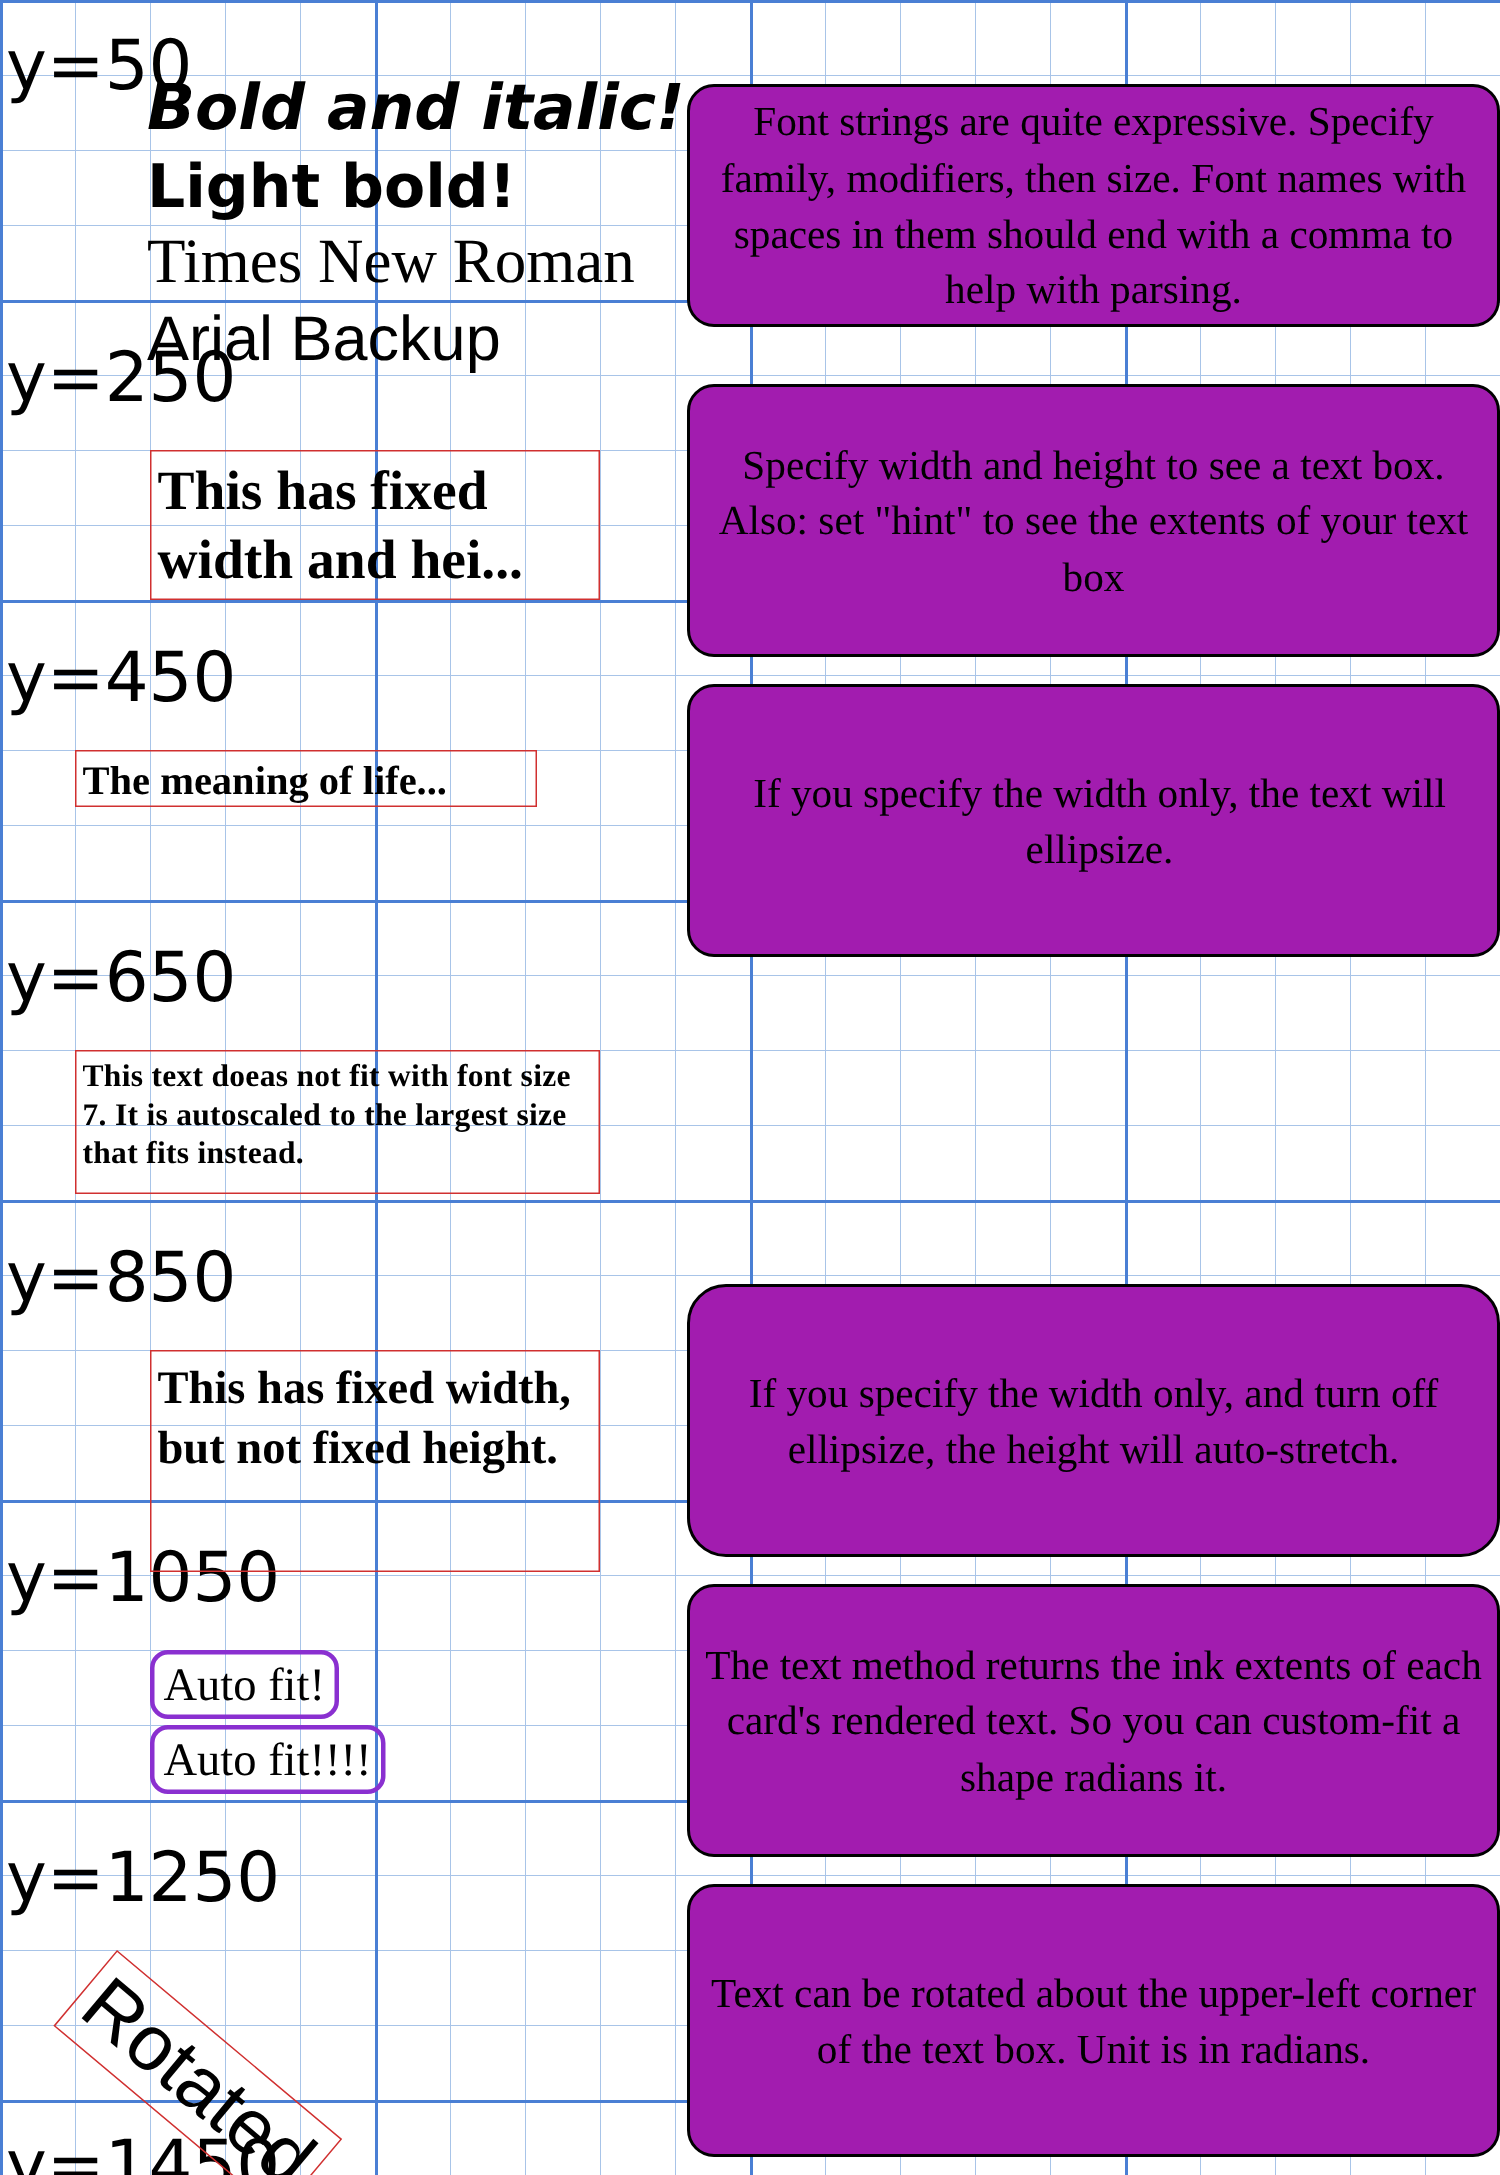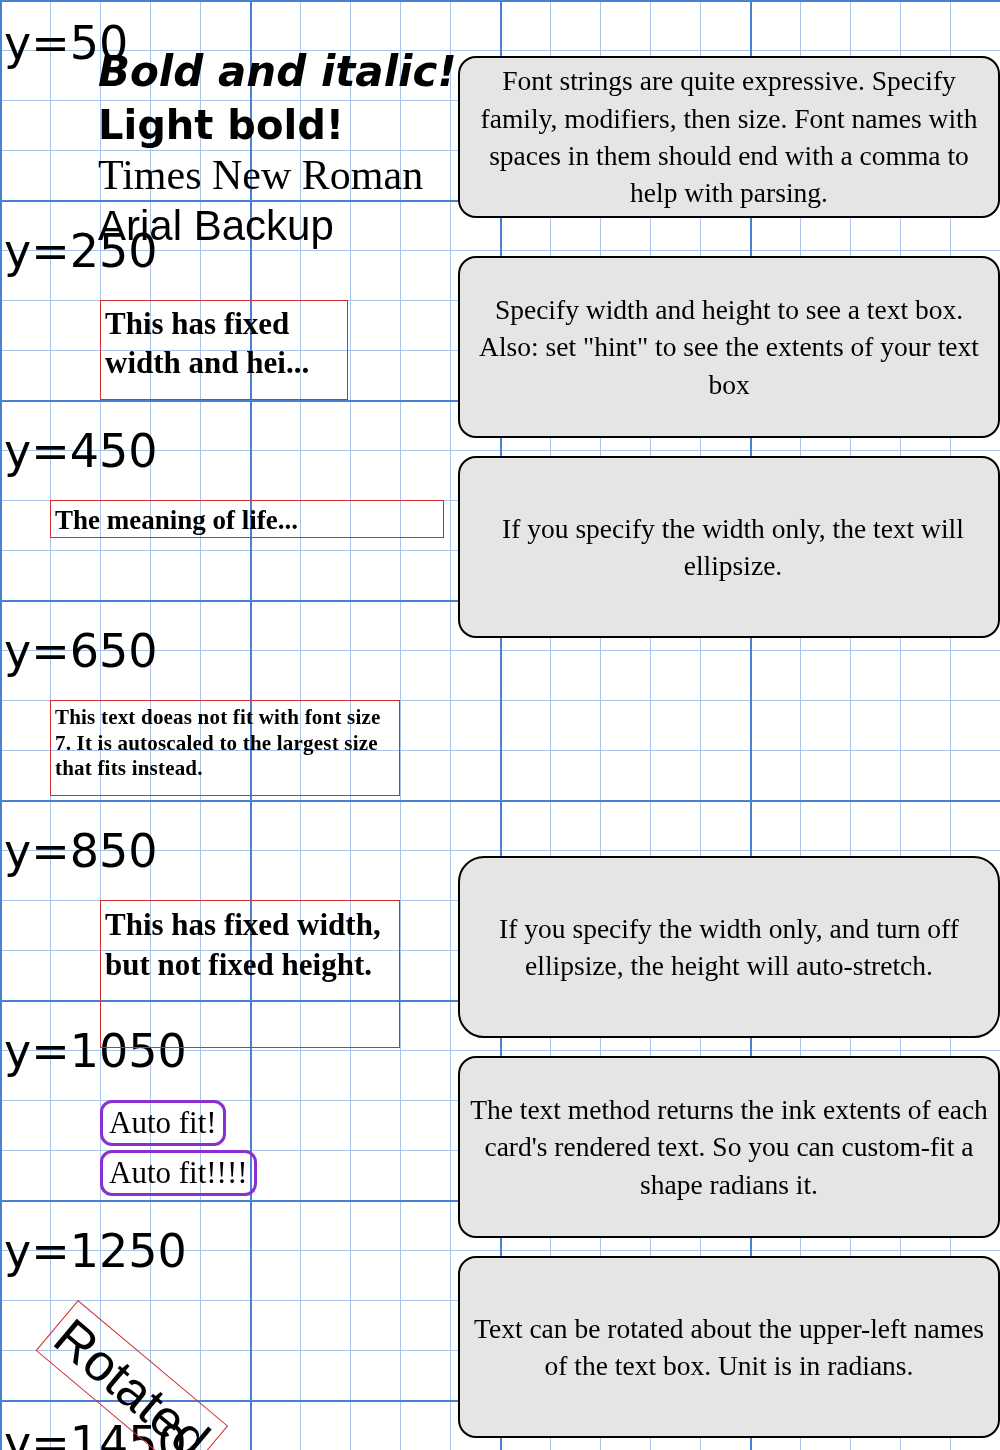--- a/index.html
+++ b/index.html
@@ -80,28 +80,28 @@
     position: absolute;
     border: 1.5px solid #d03030;
     box-sizing: border-box;
     color: #000;
     font-family: "Liberation Serif", serif;
     font-weight: 700;
     overflow: hidden;
   }
   .b-fixedwh {
     left: 100px; top: 300px;
-    width: 248px; height: 100px;
-    font-size: 31px;
+    width: 300px; height: 100px;
+    font-size: 37px;
     line-height: 1.25;
     padding: 4px 2px 0 4px;
   }
   .b-meaning {
     left: 50px; top: 500px;
-    width: 394px; height: 38px;
+    width: 308px; height: 38px;
     font-size: 27px;
     line-height: 1.3;
     padding: 2px 0 0 4px;
   }
   .b-autoscale {
     left: 50px; top: 700px;
     width: 350px; height: 96px;
     font-size: 21px;
     line-height: 1.22;
     padding: 4px 2px 0 4px;
@@ -144,21 +144,21 @@
     font-size: 52px;
     color: #000;
     white-space: nowrap;
   }
 
   
   .note {
     position: absolute;
     left: 458px;
     width: 542px;
-    background: #e5e5e5;
+    background: #a21caf;
     border: 2px solid #000;
     border-radius: 18px;
     box-sizing: border-box;
     color: #000;
     font-family: "Liberation Serif", serif;
     font-size: 27.5px;
     line-height: 1.36;
     text-align: center;
     display: flex;
     align-items: center;
@@ -216,16 +216,16 @@
   <div class="note n2">
       <span>If you specify the width only, the text will ellipsize.</span>
     </div>
   <div class="note n4">
       <span>If you specify the width only, and turn off ellipsize, the height will auto-stretch.</span>
     </div>
   <div class="note n5">
       <span>The text method returns the ink extents of each card's rendered text. So you can custom-fit a shape radians it.</span>
     </div>
   <div class="note n6">
-      <span>Text can be rotated about the upper-left names of the text box. Unit is in radians.</span>
+      <span>Text can be rotated about the upper-left corner of the text box. Unit is in radians.</span>
     </div>
 
 </div>
 
 </body></html>

